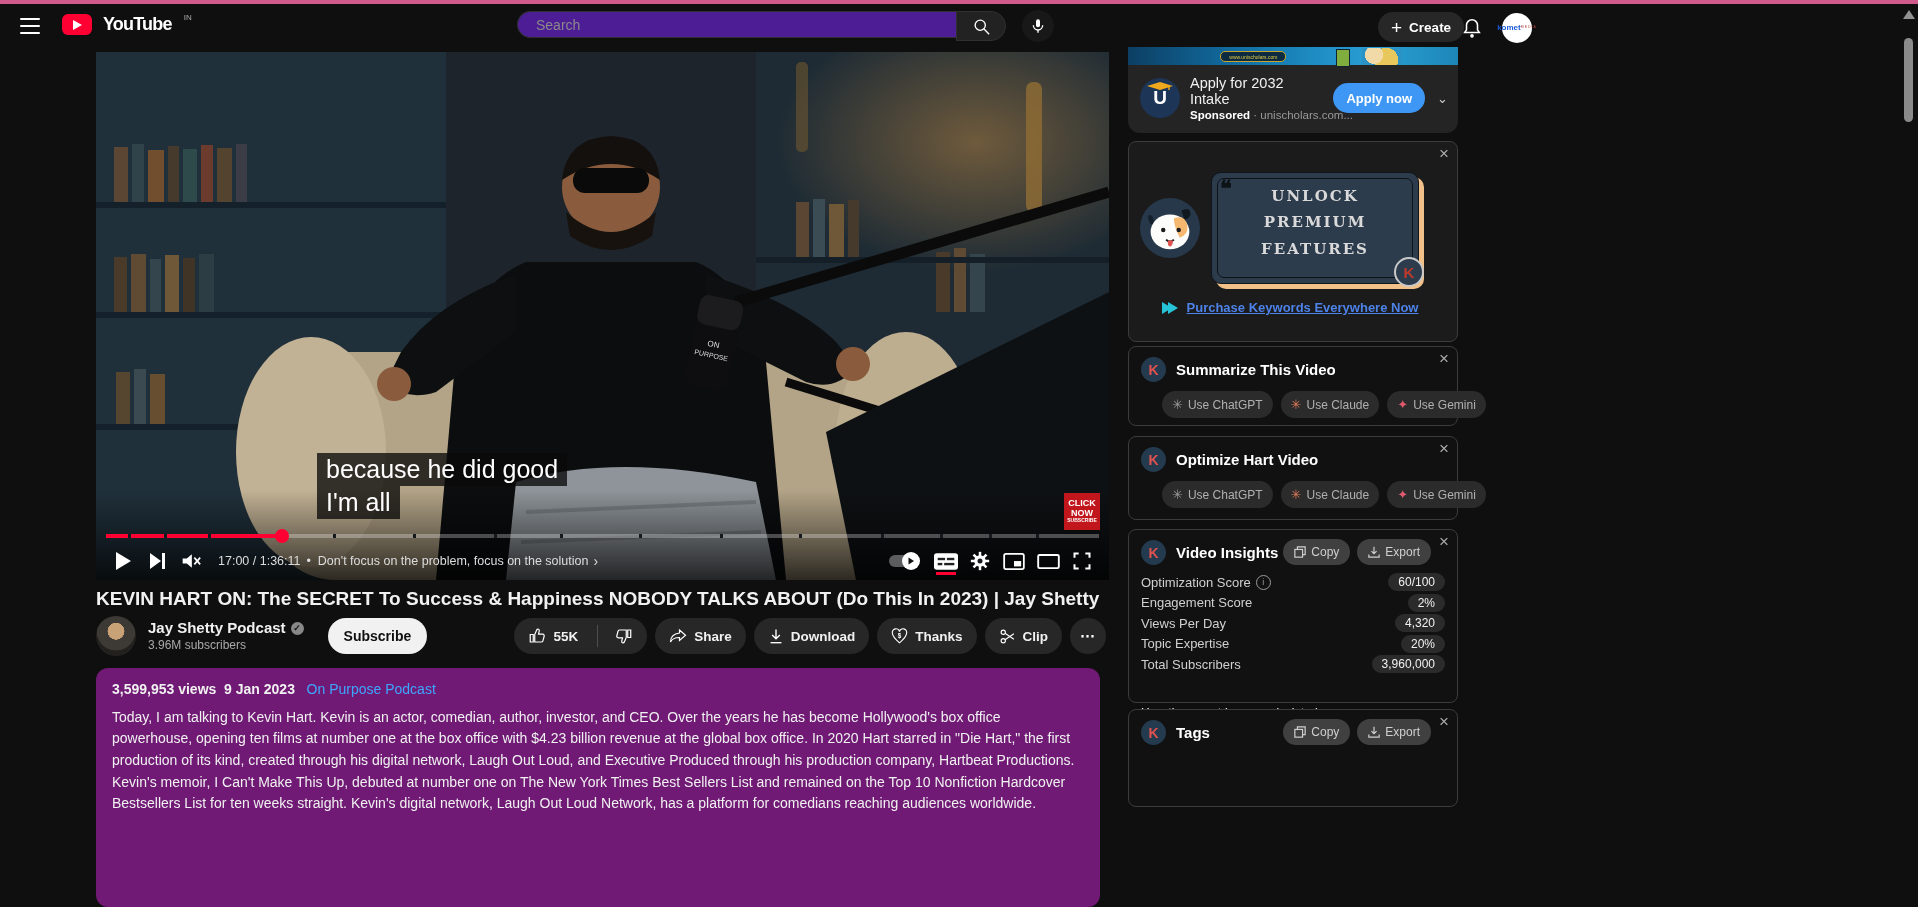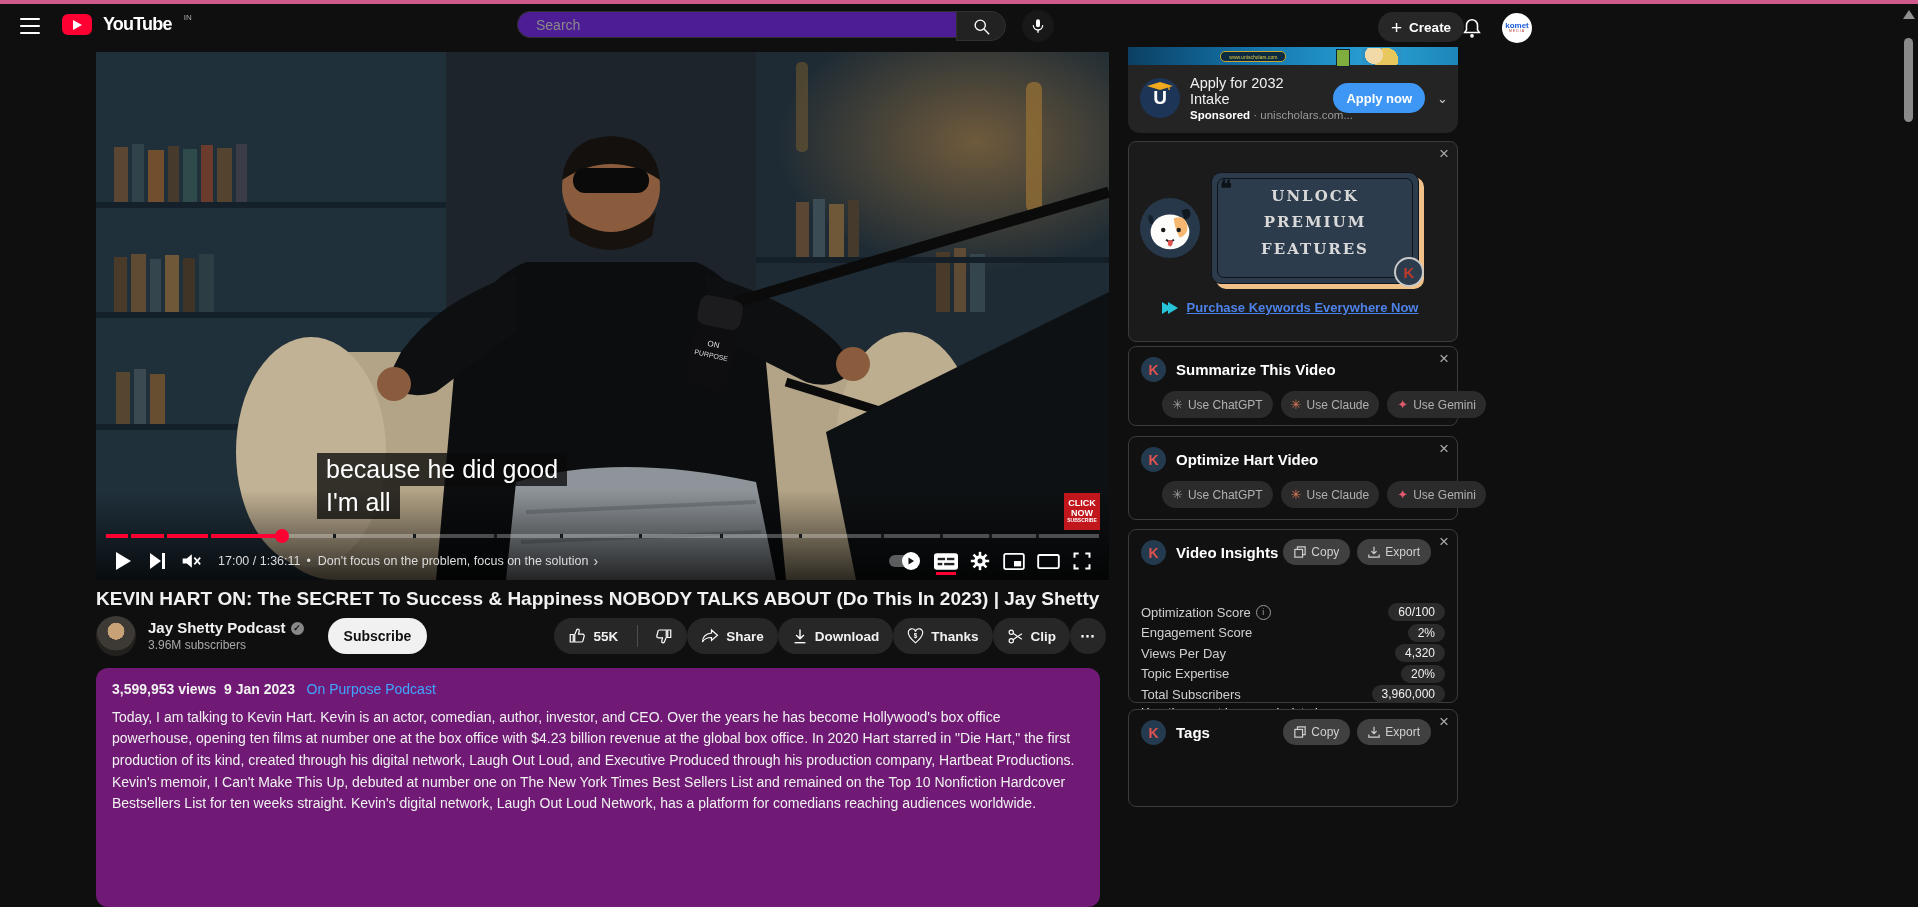--- a/index.html
+++ b/index.html
@@ -24,21 +24,21 @@
   .searchbox input::placeholder{color:#8a8a8a;}
   .searchbtn{left:956px;top:7px;width:50px;height:30px;background:#222;border:1px solid #303030;
       border-radius:0 20px 20px 0;display:flex;align-items:center;justify-content:center;cursor:pointer;box-sizing:border-box;}
   .micbtn{left:1022px;top:6px;width:32px;height:32px;border-radius:50%;background:#181818;
       display:flex;align-items:center;justify-content:center;cursor:pointer;}
   .createbtn{left:1378px;top:8px;height:30px;padding:0 13px;background:#272727;border-radius:16px;
       display:flex;align-items:center;gap:7px;font-size:13.5px;font-weight:bold;color:#fff;cursor:pointer;}
   .createplus{font-size:19px;font-weight:normal;line-height:1;}
   .bell{left:1461px;top:12px;cursor:pointer;}
   .avatar{left:1502px;top:9px;width:30px;height:30px;border-radius:50%;background:#fff;cursor:pointer;
-      display:flex;flex-direction:column;align-items:center;justify-content:center;line-height:1;}
+      display:flex;align-items:center;justify-content:center;line-height:1;}
   .avatar .a1{color:#1a5bd7;font-size:8px;font-weight:bold;}
   .avatar .a2{color:#b03a3a;font-size:3.5px;letter-spacing:1px;}
   
   .sb-arrow{left:1903px;top:10px;width:0;height:0;border-left:6px solid transparent;border-right:6px solid transparent;
       border-bottom:9px solid #909090;}
   .sb-thumb{left:1904px;top:38px;width:9px;height:84px;background:#8a8a8a;border-radius:5px;}
   
   .player{left:96px;top:52px;width:1013px;height:528px;background:#181d22;overflow:hidden;}
   .caption{background:rgba(10,10,10,0.78);color:#fff;font-size:25px;padding:2px 9px;display:inline-block;}
   .cap1{left:221px;top:401px;}
@@ -67,21 +67,21 @@
   .vtitle{left:96px;top:588px;width:1010px;font-size:19px;font-weight:bold;color:#f1f1f1;}
   .chrow{left:96px;top:616px;width:1010px;height:40px;display:flex;align-items:center;}
   .chavatar{width:40px;height:40px;border-radius:50%;background:radial-gradient(circle at 50% 38%,#c9a177 0 26%,#3d3a35 27% 60%,#23211e 61%);flex:none;cursor:pointer;}
   .chmeta{margin-left:12px;line-height:1.25;}
   .chname{font-size:15px;font-weight:bold;color:#f1f1f1;display:flex;align-items:center;gap:5px;}
   .chk{width:13px;height:13px;border-radius:50%;background:#888;color:#0f0f0f;font-size:9px;display:inline-flex;
       align-items:center;justify-content:center;}
   .chsubs{font-size:12px;color:#aaa;}
   .subscribe{margin-left:24px;height:36px;padding:0 16px;background:#f1f1f1;color:#0f0f0f;font-size:14px;
       font-weight:bold;border:none;border-radius:18px;cursor:pointer;font-family:"Liberation Sans",sans-serif;}
-  .actions{margin-left:auto;display:flex;align-items:center;}
+  .actions{margin-left:auto;display:flex;align-items:center;gap:8px;}
   .pill{height:36px;background:#272727;border-radius:18px;display:flex;align-items:center;padding:0 14px;gap:7px;
       font-size:13.5px;font-weight:bold;color:#f1f1f1;cursor:pointer;white-space:nowrap;}
   .likepill{padding:0;}
   .likeseg{display:flex;align-items:center;gap:7px;padding:0 12px 0 14px;height:100%;cursor:pointer;}
   .likediv{width:1px;height:22px;background:#4d4d4d;}
   .dislikeseg{padding:0 14px 0 10px;height:100%;display:flex;align-items:center;cursor:pointer;}
   .morebtn{width:36px;height:36px;border-radius:50%;background:#272727;display:flex;align-items:center;
       justify-content:center;font-weight:bold;color:#fff;font-size:15px;letter-spacing:1px;cursor:pointer;}
   .descbox{left:96px;top:668px;width:1004px;height:239px;background:#701a75;border-radius:12px;
       padding:11px 16px;box-sizing:border-box;font-size:14px;line-height:1.55;color:#f1f1f1;}
@@ -136,21 +136,21 @@
       font-size:12px;color:#b0b0b0;cursor:pointer;white-space:nowrap;}
   .gpt-ic{color:#9a9a9a;font-size:13px;}
   .claude-ic{color:#d97757;font-size:13px;}
   .gem-ic{color:#e05a6d;font-size:13px;}
   .sum{top:306px;height:80px;background:#111;}
   .opt{top:396px;height:84px;background:#111;}
   .ins{top:489px;height:174px;background:#111;}
   .headbtns{position:absolute;right:26px;top:9px;display:flex;gap:7px;}
   .minipill{height:26px;background:#404040;border-radius:14px;display:flex;align-items:center;gap:5px;
       padding:0 11px;font-size:12px;color:#cfcfcf;cursor:pointer;}
-  .insrows{position:absolute;left:12px;top:42px;right:12px;margin-top:30px;}
+  .insrows{position:absolute;left:12px;top:42px;right:12px;}
   .insrow{display:flex;align-items:center;justify-content:space-between;height:20.5px;}
   .inslabel{font-size:13px;color:#d0d0d0;display:flex;align-items:center;gap:5px;}
   .infoi{width:13px;height:13px;border-radius:50%;border:1px solid #9a9a9a;color:#9a9a9a;font-size:9px;
       display:inline-flex;align-items:center;justify-content:center;cursor:pointer;}
   .insval{background:#2b2b2b;border-radius:11px;padding:2px 10px;font-size:12px;color:#f0f0f0;}
   .inslink{position:absolute;left:12px;top:176px;font-size:12px;color:#fff;text-decoration:underline;cursor:pointer;}
   .tags{top:669px;height:98px;background:#111;}
   svg{display:block;}
 </style>
 </head>

